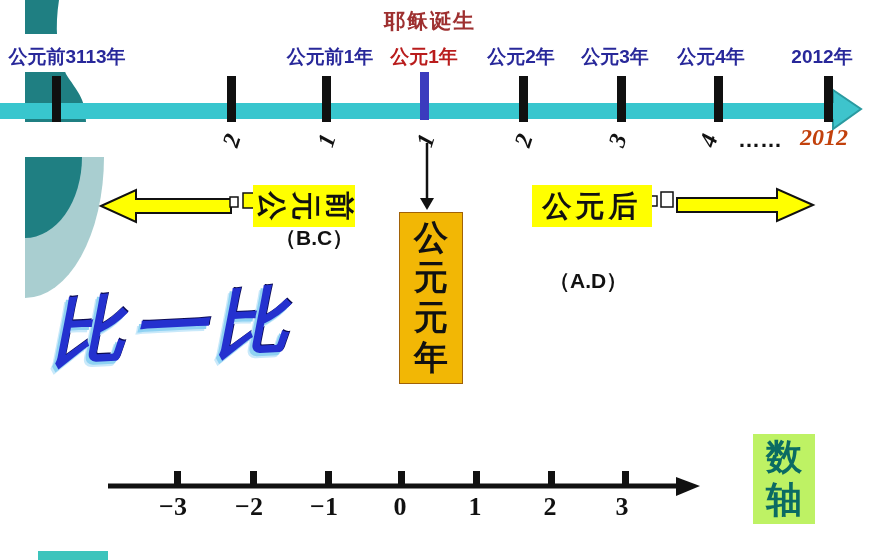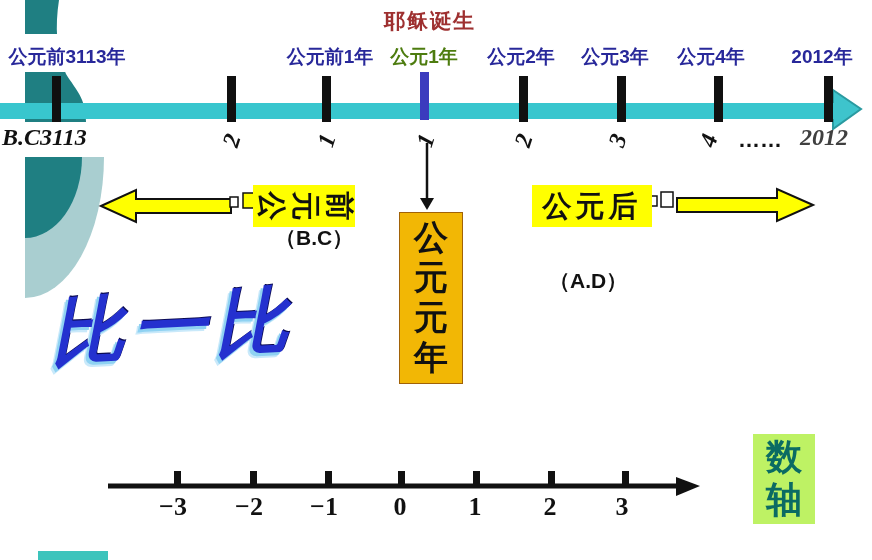--- a/index.html
+++ b/index.html
@@ -9,32 +9,32 @@
   }
   svg.vec{position:absolute;left:0;top:0;z-index:0;}
   
   .bar{position:absolute;left:0;top:103px;width:834px;height:16px;background:#38c6ce;z-index:1;}
   
   .tick{position:absolute;top:76px;width:9px;height:46px;background:#101010;z-index:2;}
   .tick.blue{background:#3b3bbe;top:72px;height:48px;}
   
   .lbl{position:absolute;top:44px;transform:translateX(-50%);white-space:nowrap;
        font-weight:bold;font-size:19px;color:#28289a;z-index:3;}
-  .lbl.red{color:#4d7c0f;}
+  .lbl.red{color:#b91c1c;}
   .jesus{position:absolute;top:7px;left:430px;transform:translateX(-50%);
        font-weight:bold;font-size:21px;letter-spacing:2px;color:#9e3030;z-index:3;white-space:nowrap;}
   
   .bcorigin{position:absolute;left:2px;top:124px;font-family:"Liberation Serif",serif;
        font-style:italic;font-weight:bold;font-size:24px;color:#111;z-index:3;white-space:nowrap;}
   .rnum{position:absolute;top:127px;transform:translateX(-50%) rotate(-72deg);
        font-family:"Liberation Serif",serif;font-style:italic;font-weight:bold;
        font-size:24px;color:#111;z-index:3;}
   .dots{position:absolute;left:738px;top:127px;font-weight:bold;font-size:22px;color:#111;z-index:3;}
   .endyear{position:absolute;left:800px;top:124px;font-family:"Liberation Serif",serif;
-       font-style:italic;font-weight:bold;font-size:24px;color:#404040;z-index:3;}
+       font-style:italic;font-weight:bold;font-size:24px;color:#c2410c;z-index:3;}
   
   .bcblock{position:absolute;left:253px;top:185px;width:102px;height:42px;background:#ffff00;
        z-index:3;display:flex;justify-content:space-around;align-items:center;}
   .bcblock .rchar{display:inline-block;transform:rotate(90deg);font-weight:bold;font-size:29px;color:#111;}
   .adblock{position:absolute;left:532px;top:185px;width:120px;height:42px;background:#ffff00;
        z-index:3;line-height:42px;text-align:center;font-weight:bold;font-size:29px;
        letter-spacing:4px;color:#111;}
   .abbr{position:absolute;font-weight:bold;font-size:21px;color:#111;z-index:3;white-space:nowrap;}
   .abbr.bc{left:275px;top:224px;}
   .abbr.ad{left:549px;top:227px;margin-top:40px;}
@@ -106,21 +106,20 @@
   <div class="jesus">耶稣诞生</div>
 
   <div class="lbl" style="left:67px">公元前3113年</div>
   <div class="lbl" style="left:330px">公元前1年</div>
   <div class="lbl red" style="left:424px">公元1年</div>
   <div class="lbl" style="left:521px">公元2年</div>
   <div class="lbl" style="left:615px">公元3年</div>
   <div class="lbl" style="left:711px">公元4年</div>
   <div class="lbl" style="left:822px">2012年</div>
 
-  <div class="bcorigin">B.C3113</div>
   <div class="rnum" style="left:232px">2</div>
   <div class="rnum" style="left:327px">1</div>
   <div class="rnum" style="left:426px">1</div>
   <div class="rnum" style="left:524px">2</div>
   <div class="rnum" style="left:618px">3</div>
   <div class="rnum" style="left:709px">4</div>
   <div class="dots">……</div>
   <div class="endyear">2012</div>
 
   <div class="bcblock">

